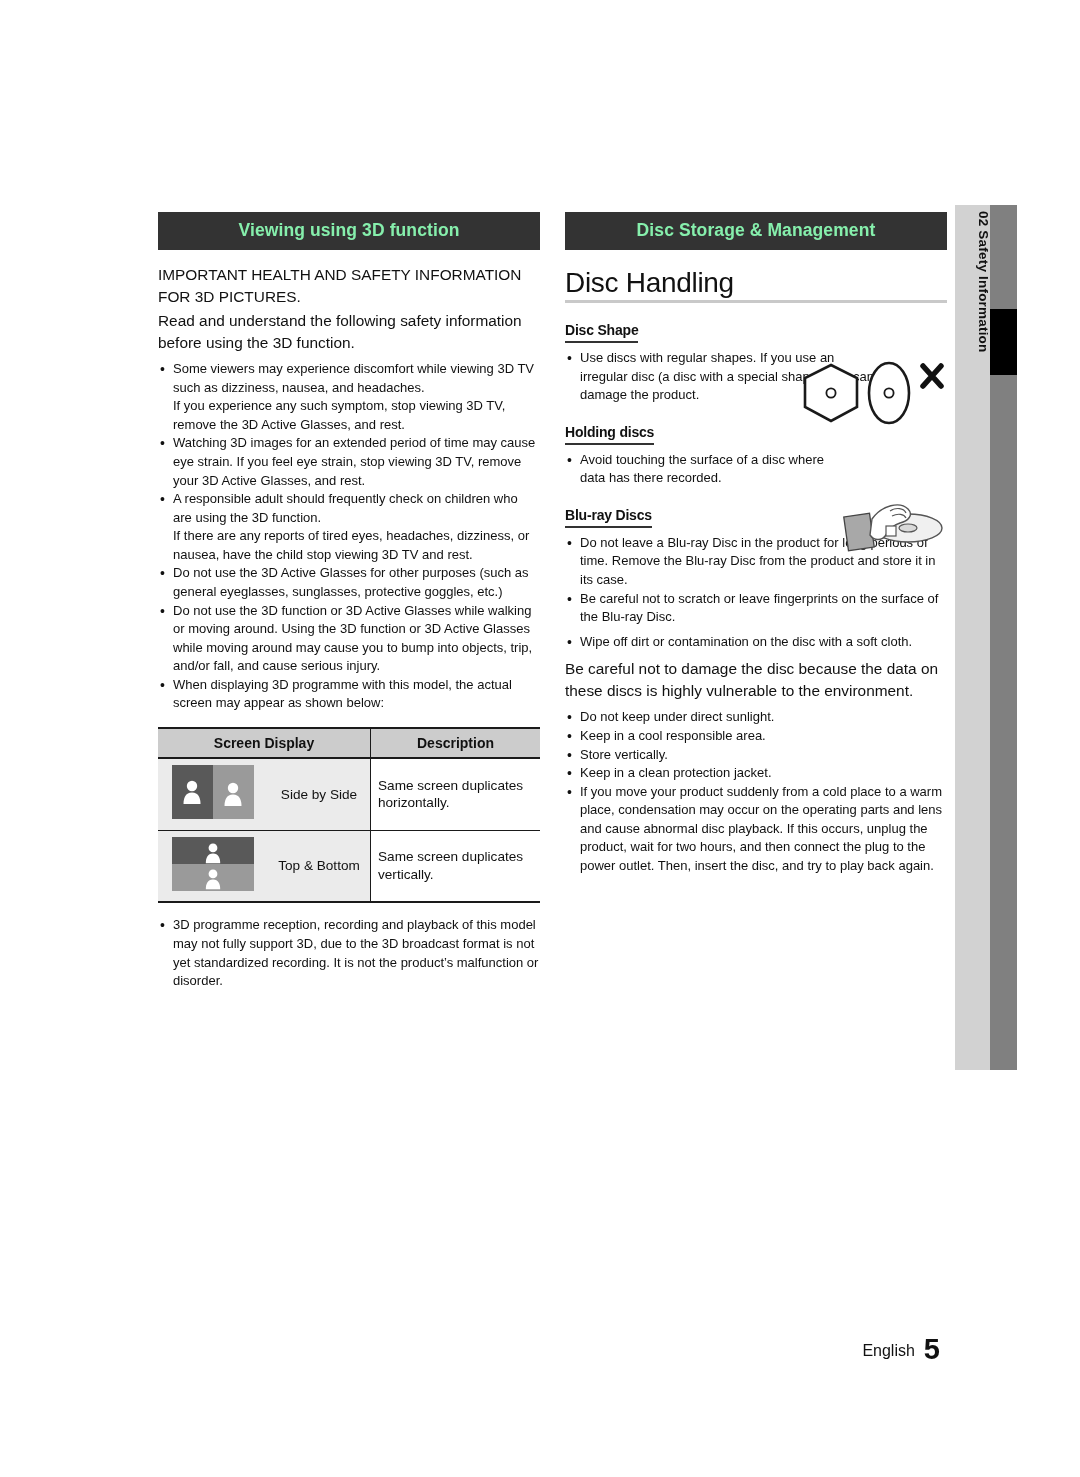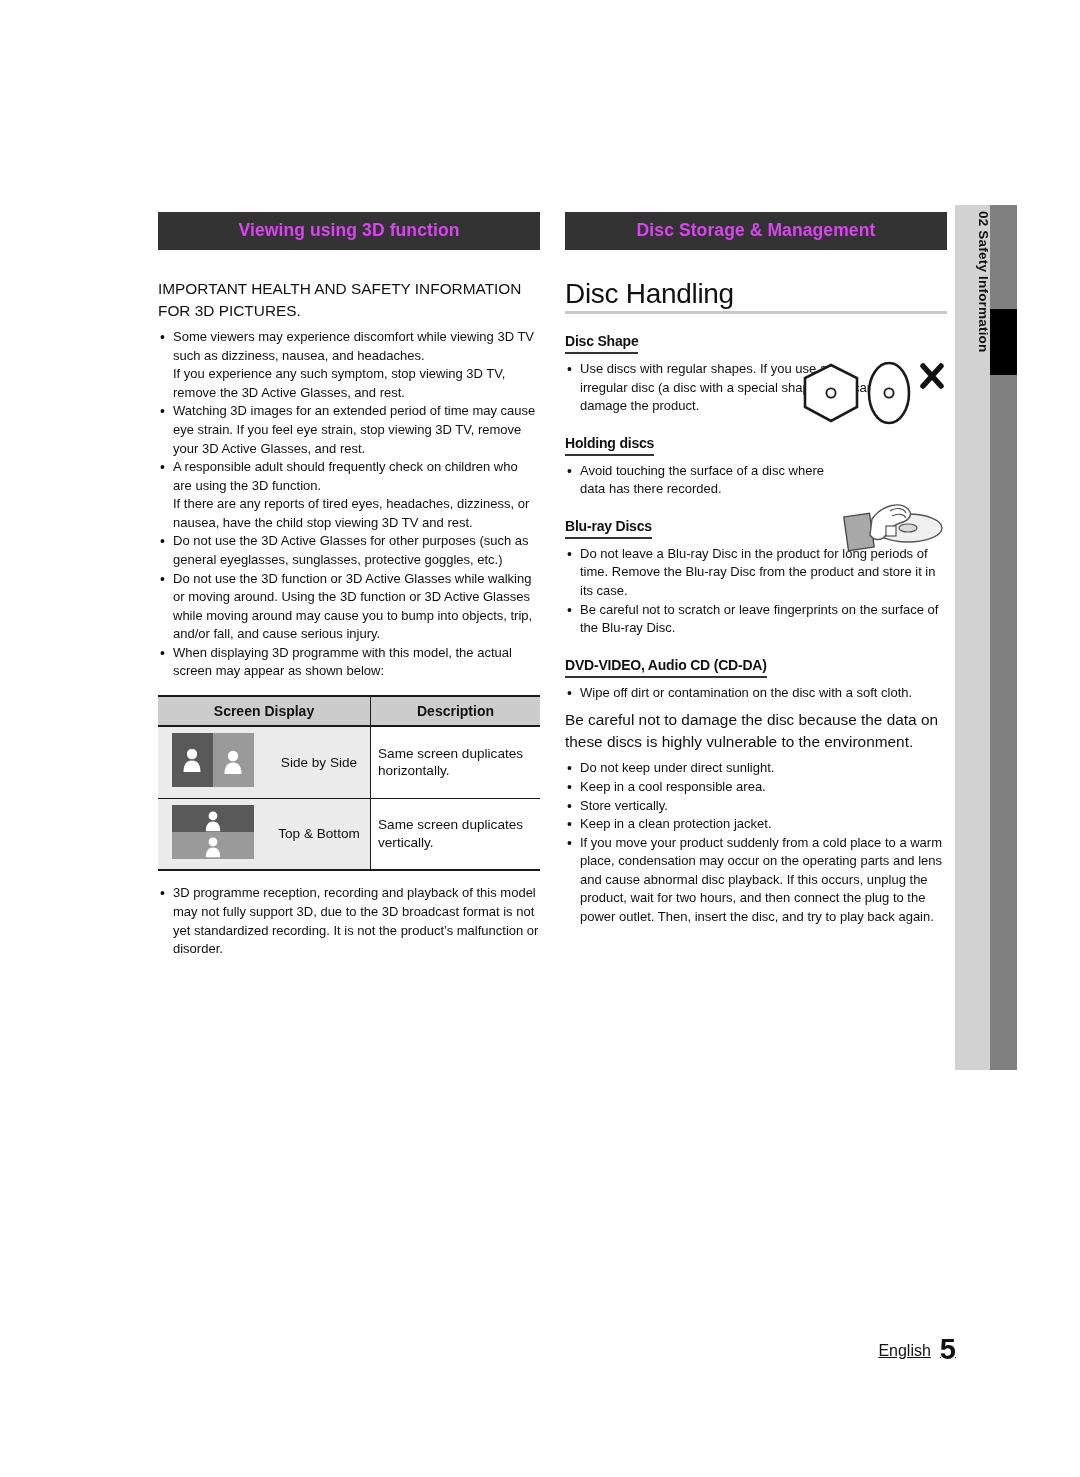--- a/index.html
+++ b/index.html
@@ -69,27 +69,27 @@
     position: absolute;
     top: 212px;
     width: 382px;
   }
   .col-left  { left: 158px; }
   .col-right { left: 565px; }
 
   
   .banner {
     background: #333333;
-    color: #d946ef;
+    color: #86efac;
     font-size: 17.5px;
     font-weight: bold;
     text-align: center;
     padding: 8px 0 9px 0;
     letter-spacing: 0.1px;
-    margin-bottom: 28px;
+    margin-bottom: 14px;
   }
 
   
   h1.doc-h1 {
     font-size: 28px;
     font-weight: normal;
     margin: 17px 0 0 0;
     padding: 0 0 1px 0;
     letter-spacing: -0.3px;
     border-bottom: 3px solid #c9c9c9;
@@ -206,26 +206,25 @@
   .thumb .half { position: absolute; }
   .thumb.sbs .half.a { left: 0; top: 0; width: 41px; height: 54px; background: #595959; }
   .thumb.sbs .half.b { left: 41px; top: 0; width: 41px; height: 54px; background: #9a9a9a; }
   .thumb.tb  .half.a { left: 0; top: 0; width: 82px; height: 27px; background: #595959; }
   .thumb.tb  .half.b { left: 0; top: 27px; width: 82px; height: 27px; background: #9a9a9a; }
   .thumb svg { position: absolute; }
 
   
   .footer {
     position: absolute;
-    left: 16px;
+    left: 0;
     top: 1333px;
     width: 940px;
     text-align: right;
     font-size: 16px;
-    text-decoration: underline;
   }
   .footer .pg {
     font-size: 29px;
     font-weight: bold;
     margin-left: 9px;
     vertical-align: -3px;
   }
 </style>
 </head>
 <body>
@@ -236,20 +235,21 @@
     <div class="side-tab-text">02  Safety Information</div>
   </div>
   <div class="side-bar-gray"></div>
   <div class="side-bar-black"></div>
 
   <div class="col col-left">
 
     <div class="banner">Viewing using 3D function</div>
 
     <p class="para">IMPORTANT HEALTH AND SAFETY INFORMATION FOR 3D PICTURES.</p>
+    <p class="para tight">Read and understand the following safety information before using the 3D function.</p>
 
     <ul class="bullets">
       <li>
         <span>Some viewers may experience discomfort while viewing 3D TV such as dizziness, nausea, and headaches.</span>
         <span class="cont">If you experience any such symptom, stop viewing 3D TV, remove the 3D Active Glasses, and rest.</span>
       </li>
       <li>
         <span>Watching 3D images for an extended period of time may cause eye strain. If you feel eye strain, stop viewing 3D TV, remove your 3D Active Glasses, and rest.</span>
       </li>
       <li>
@@ -345,21 +345,20 @@
     <span class="h2wrap"><h2 class="doc-h2">Blu-ray Discs</h2></span>
     <ul class="bullets">
       <li>
         <span>Do not leave a Blu-ray Disc in the product for long periods of time. Remove the Blu-ray Disc from the product and store it in its case.</span>
       </li>
       <li>
         <span>Be careful not to scratch or leave fingerprints on the surface of the Blu-ray Disc.</span>
       </li>
     </ul>
 
-    <span class="h2wrap"><h2 class="doc-h2">DVD-VIDEO, Audio CD (CD-DA)</h2></span>
     <ul class="bullets">
       <li>
         <span>Wipe off dirt or contamination on the disc with a soft cloth.</span>
       </li>
     </ul>
 
     <p class="para">Be careful not to damage the disc because the data on these discs is highly vulnerable to the environment.</p>
     <ul class="bullets">
       <li>
         <span>Do not keep under direct sunlight.</span>

